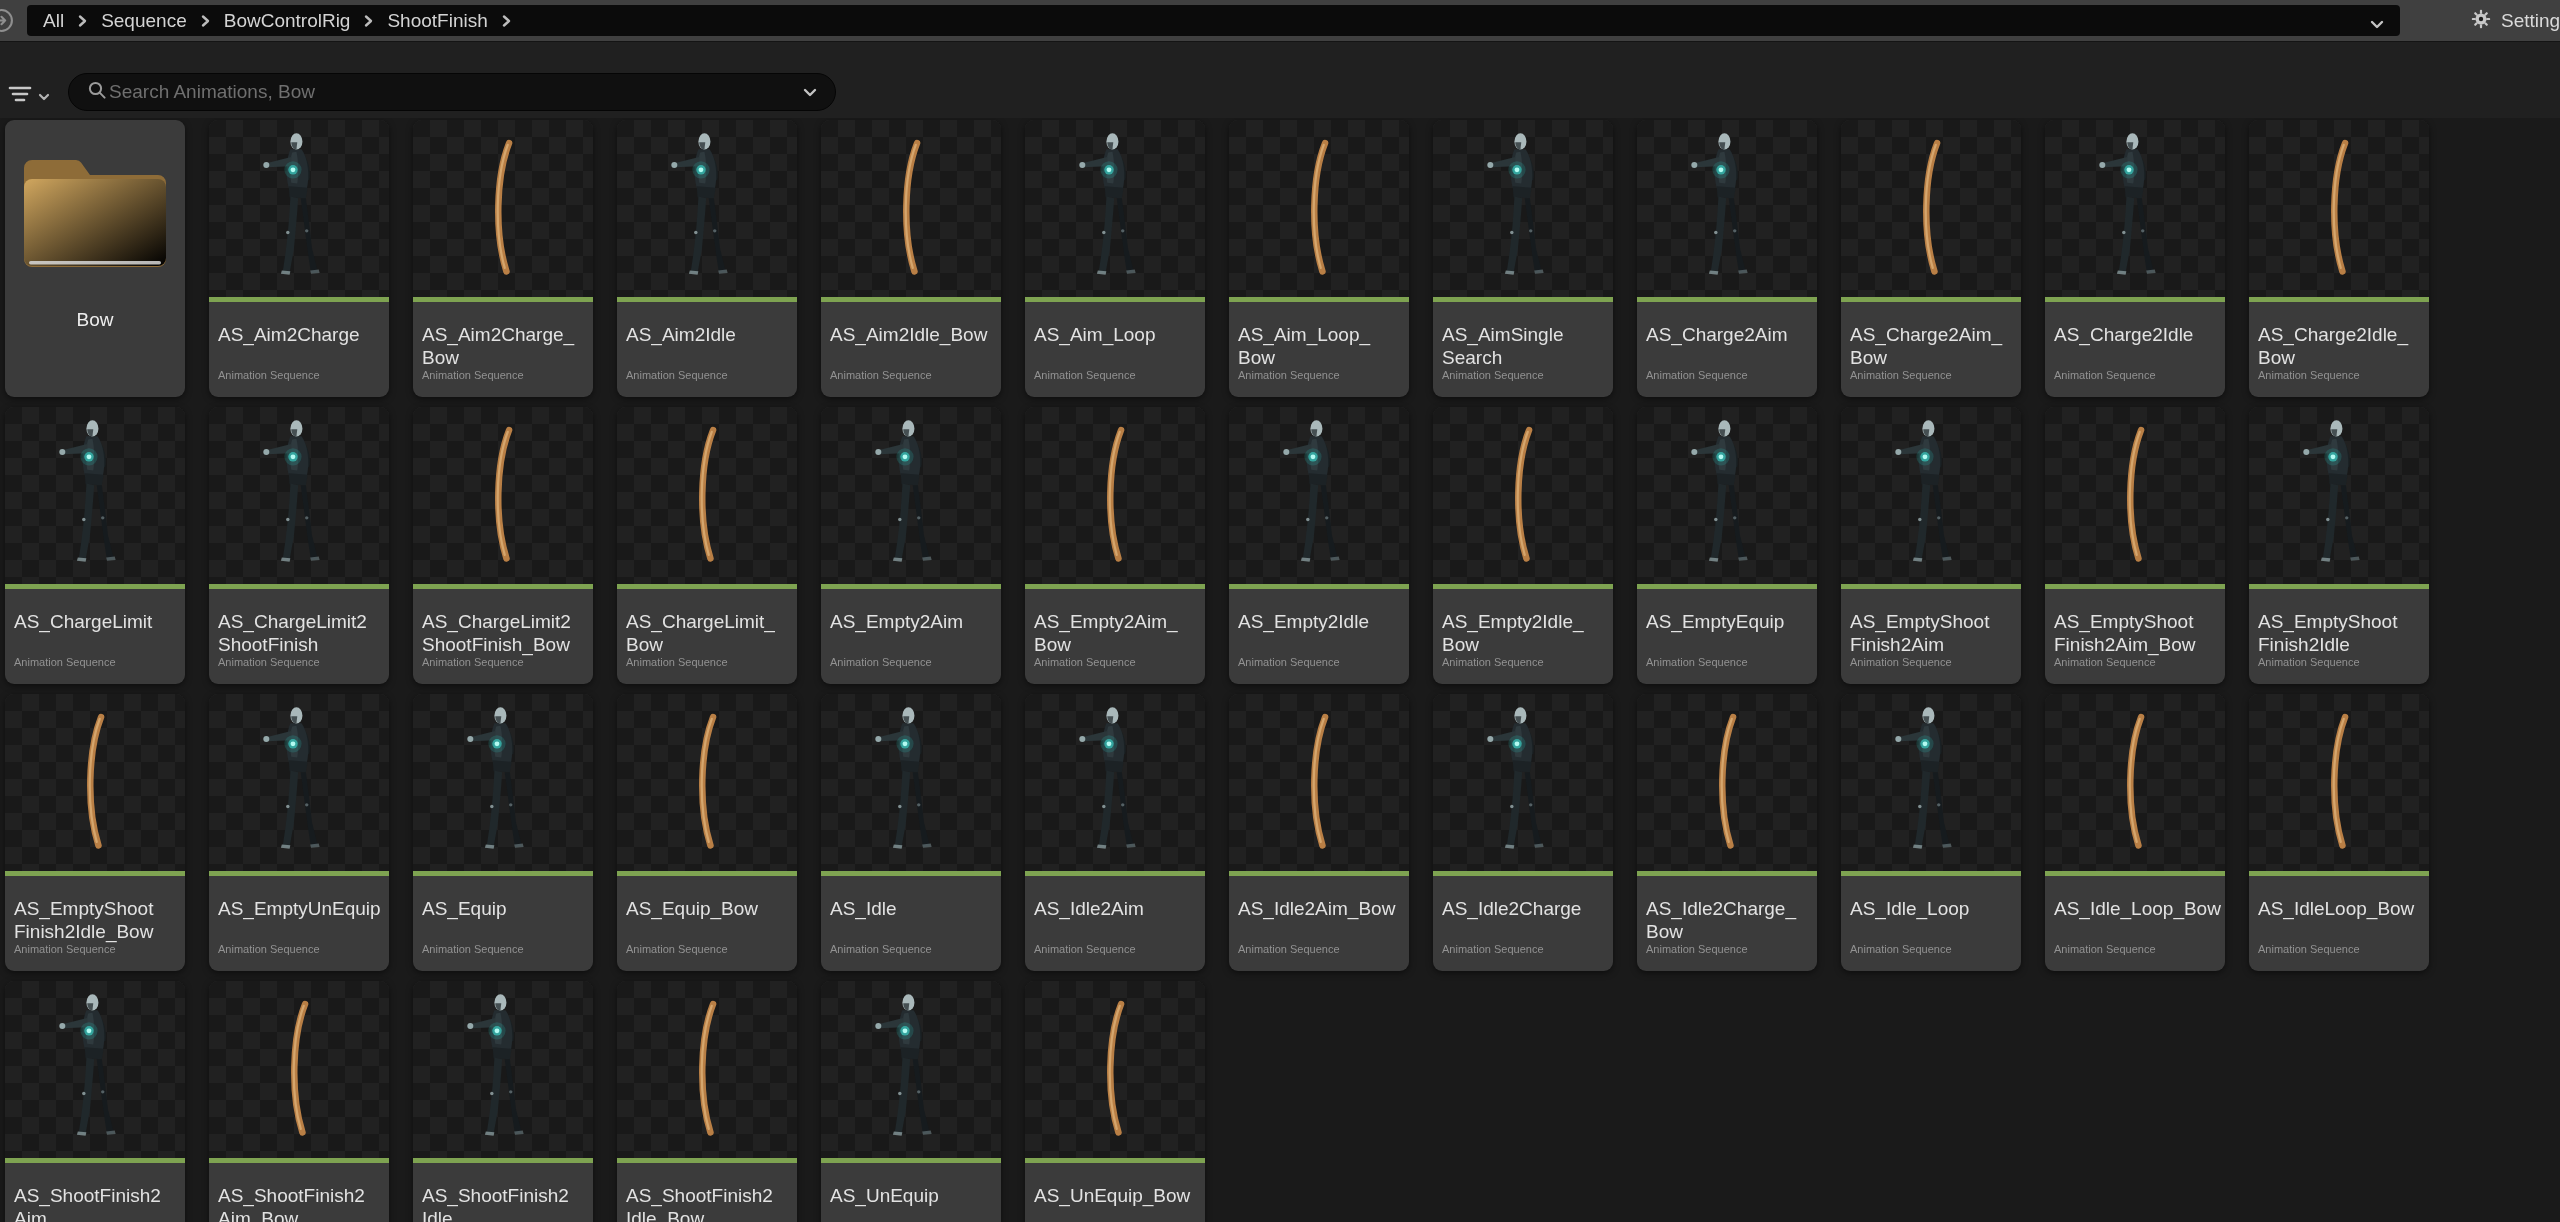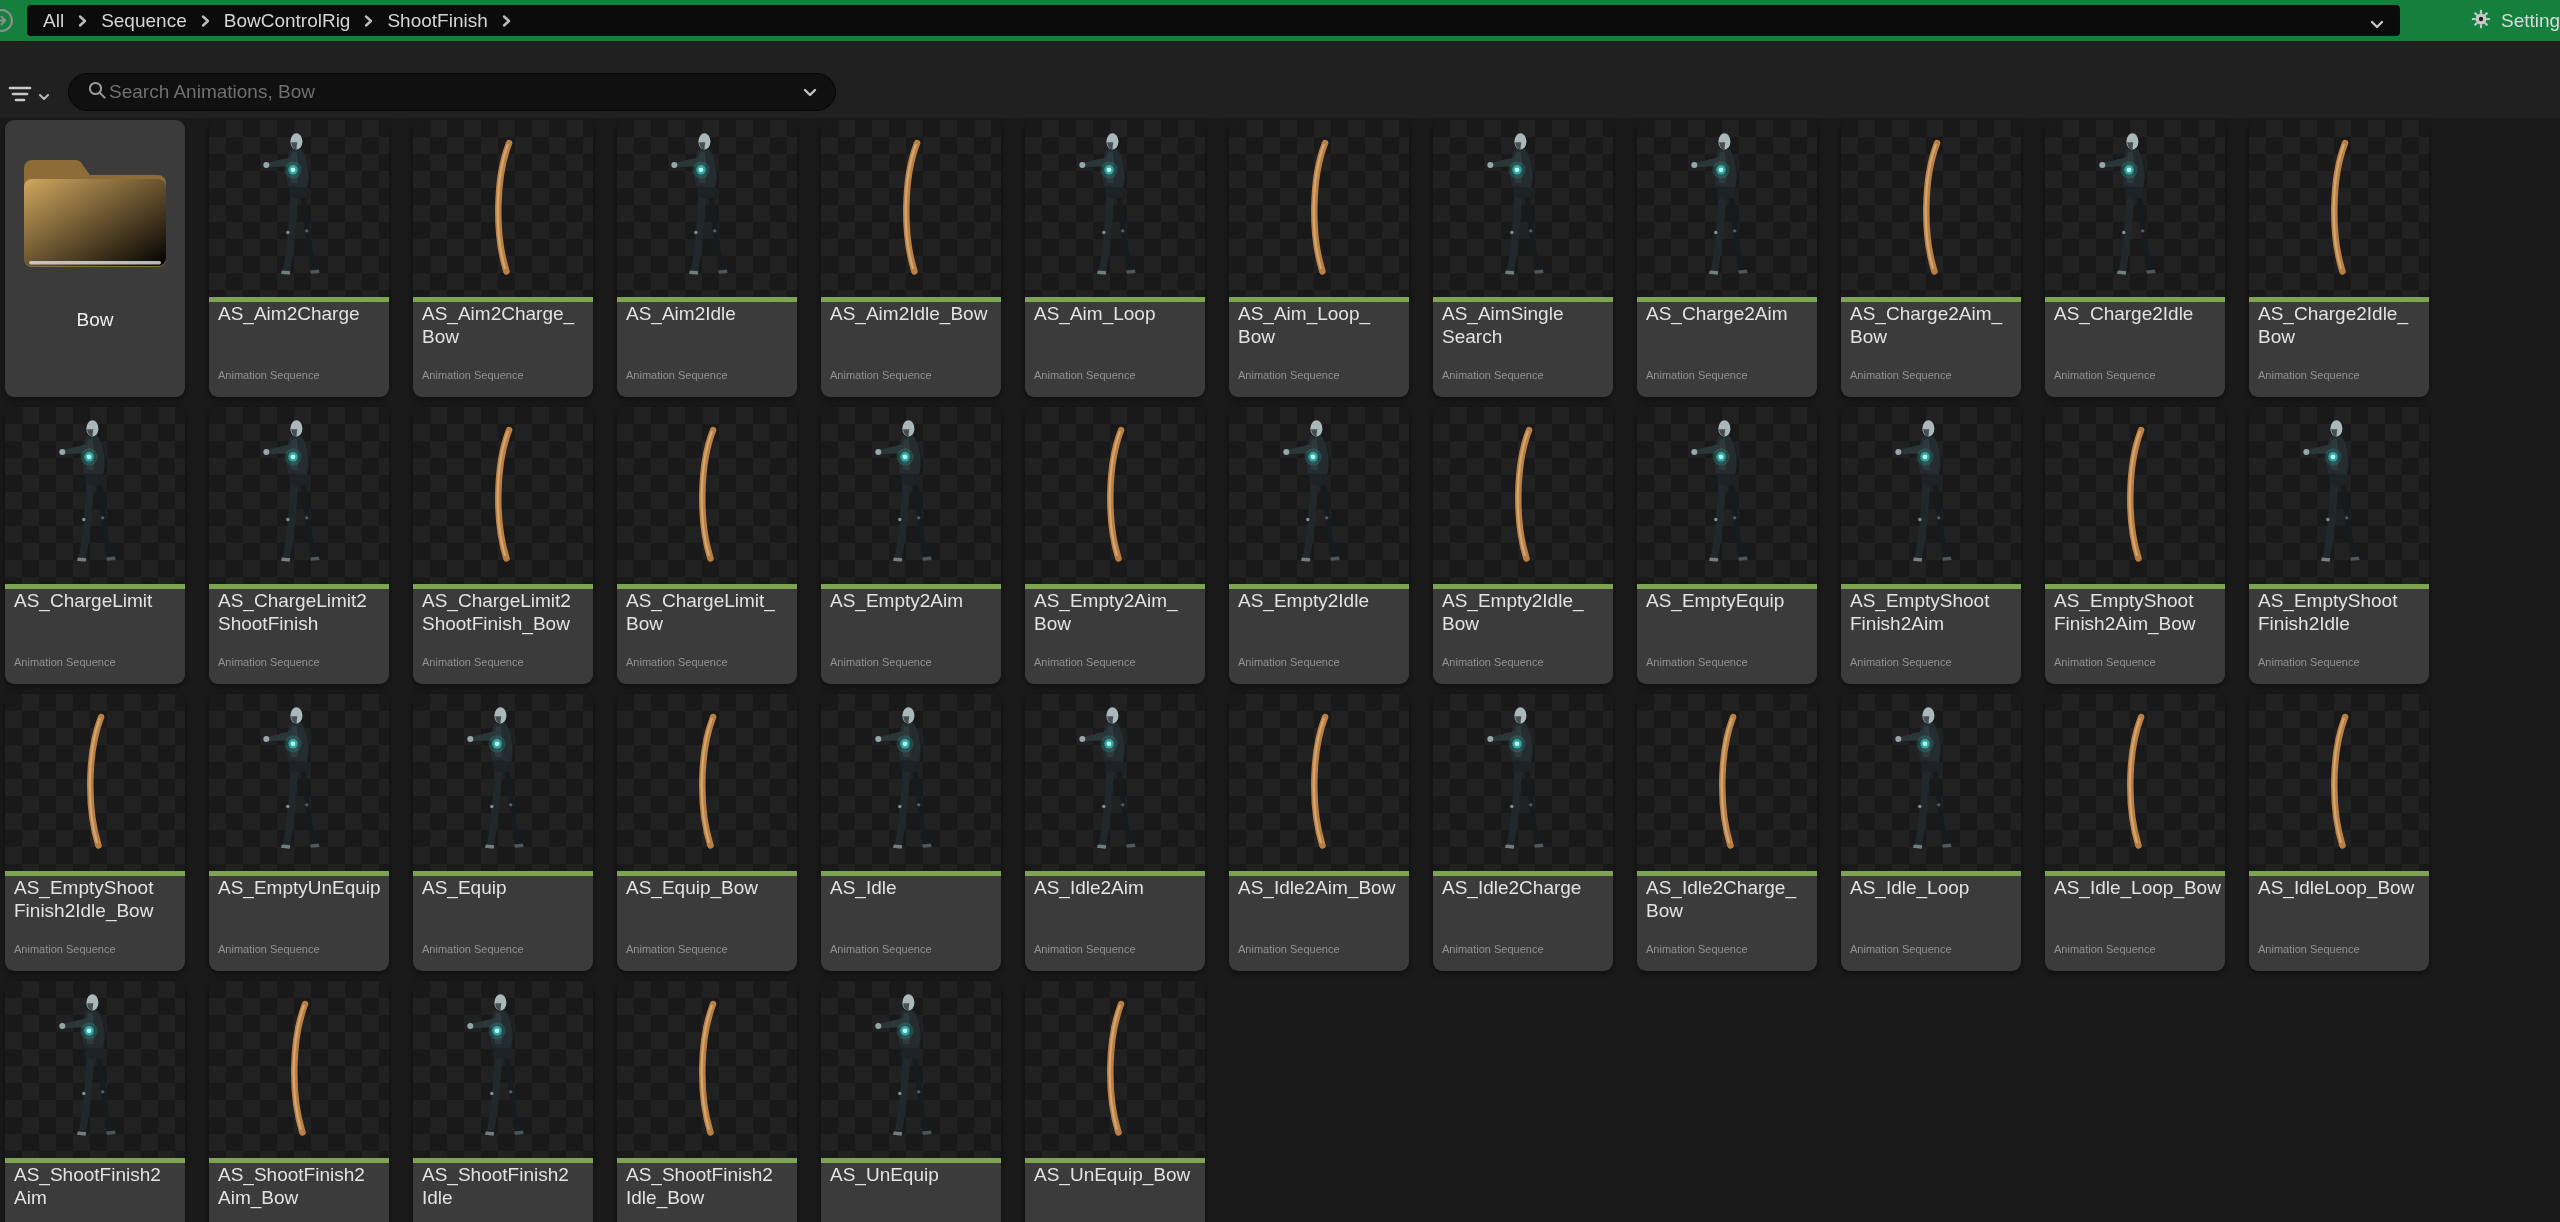--- a/index.html
+++ b/index.html
@@ -4,21 +4,21 @@
 <style>
   html,body{margin:0;padding:0;background:#141414;}
   body{
     width:2560px;height:1222px;position:relative;overflow:hidden;
     font-family:"Liberation Sans",sans-serif;
     -webkit-font-smoothing:antialiased;
   }
   
   .topbar{
     position:absolute;top:0;left:0;width:2560px;height:41px;
-    background:#15803d;border-bottom:1px solid #141414;
+    background:#404040;border-bottom:1px solid #141414;
   }
   .nav-circle{
     position:absolute;left:-11px;top:8px;width:25px;height:25px;
   }
   .crumbbar{
     position:absolute;left:27px;top:5px;width:2373px;height:31px;
     background:#0b0b0b;border-radius:4px;
     display:flex;align-items:center;padding:0 16px;box-sizing:border-box;
   }
   .crumb-item{
@@ -62,21 +62,21 @@
   }
   .thumb{
     height:177px;flex:0 0 auto;position:relative;
     background-color:#191919;
     background-image:conic-gradient(#212121 25%,#191919 0 50%,#212121 0 75%,#191919 0);
     background-size:34px 34px;
     display:flex;align-items:center;justify-content:center;
   }
   .bar{height:5px;flex:0 0 auto;}
   .label{
-    flex:1;padding:0 9px 0;color:#e2e2e2;font-size:19px;line-height:23px;
+    flex:1;padding:21px 9px 0;color:#e2e2e2;font-size:19px;line-height:23px;
     white-space:pre-line;overflow:hidden;
   }
   .type{
     flex:0 0 auto;padding:0 9px 16px;color:#929292;font-size:11px;
   }
   
   .tile.folder{background:#3b3b3b;}
   .folder-thumb{
     height:182px;flex:0 0 auto;display:flex;align-items:center;justify-content:center;
     background:none;

